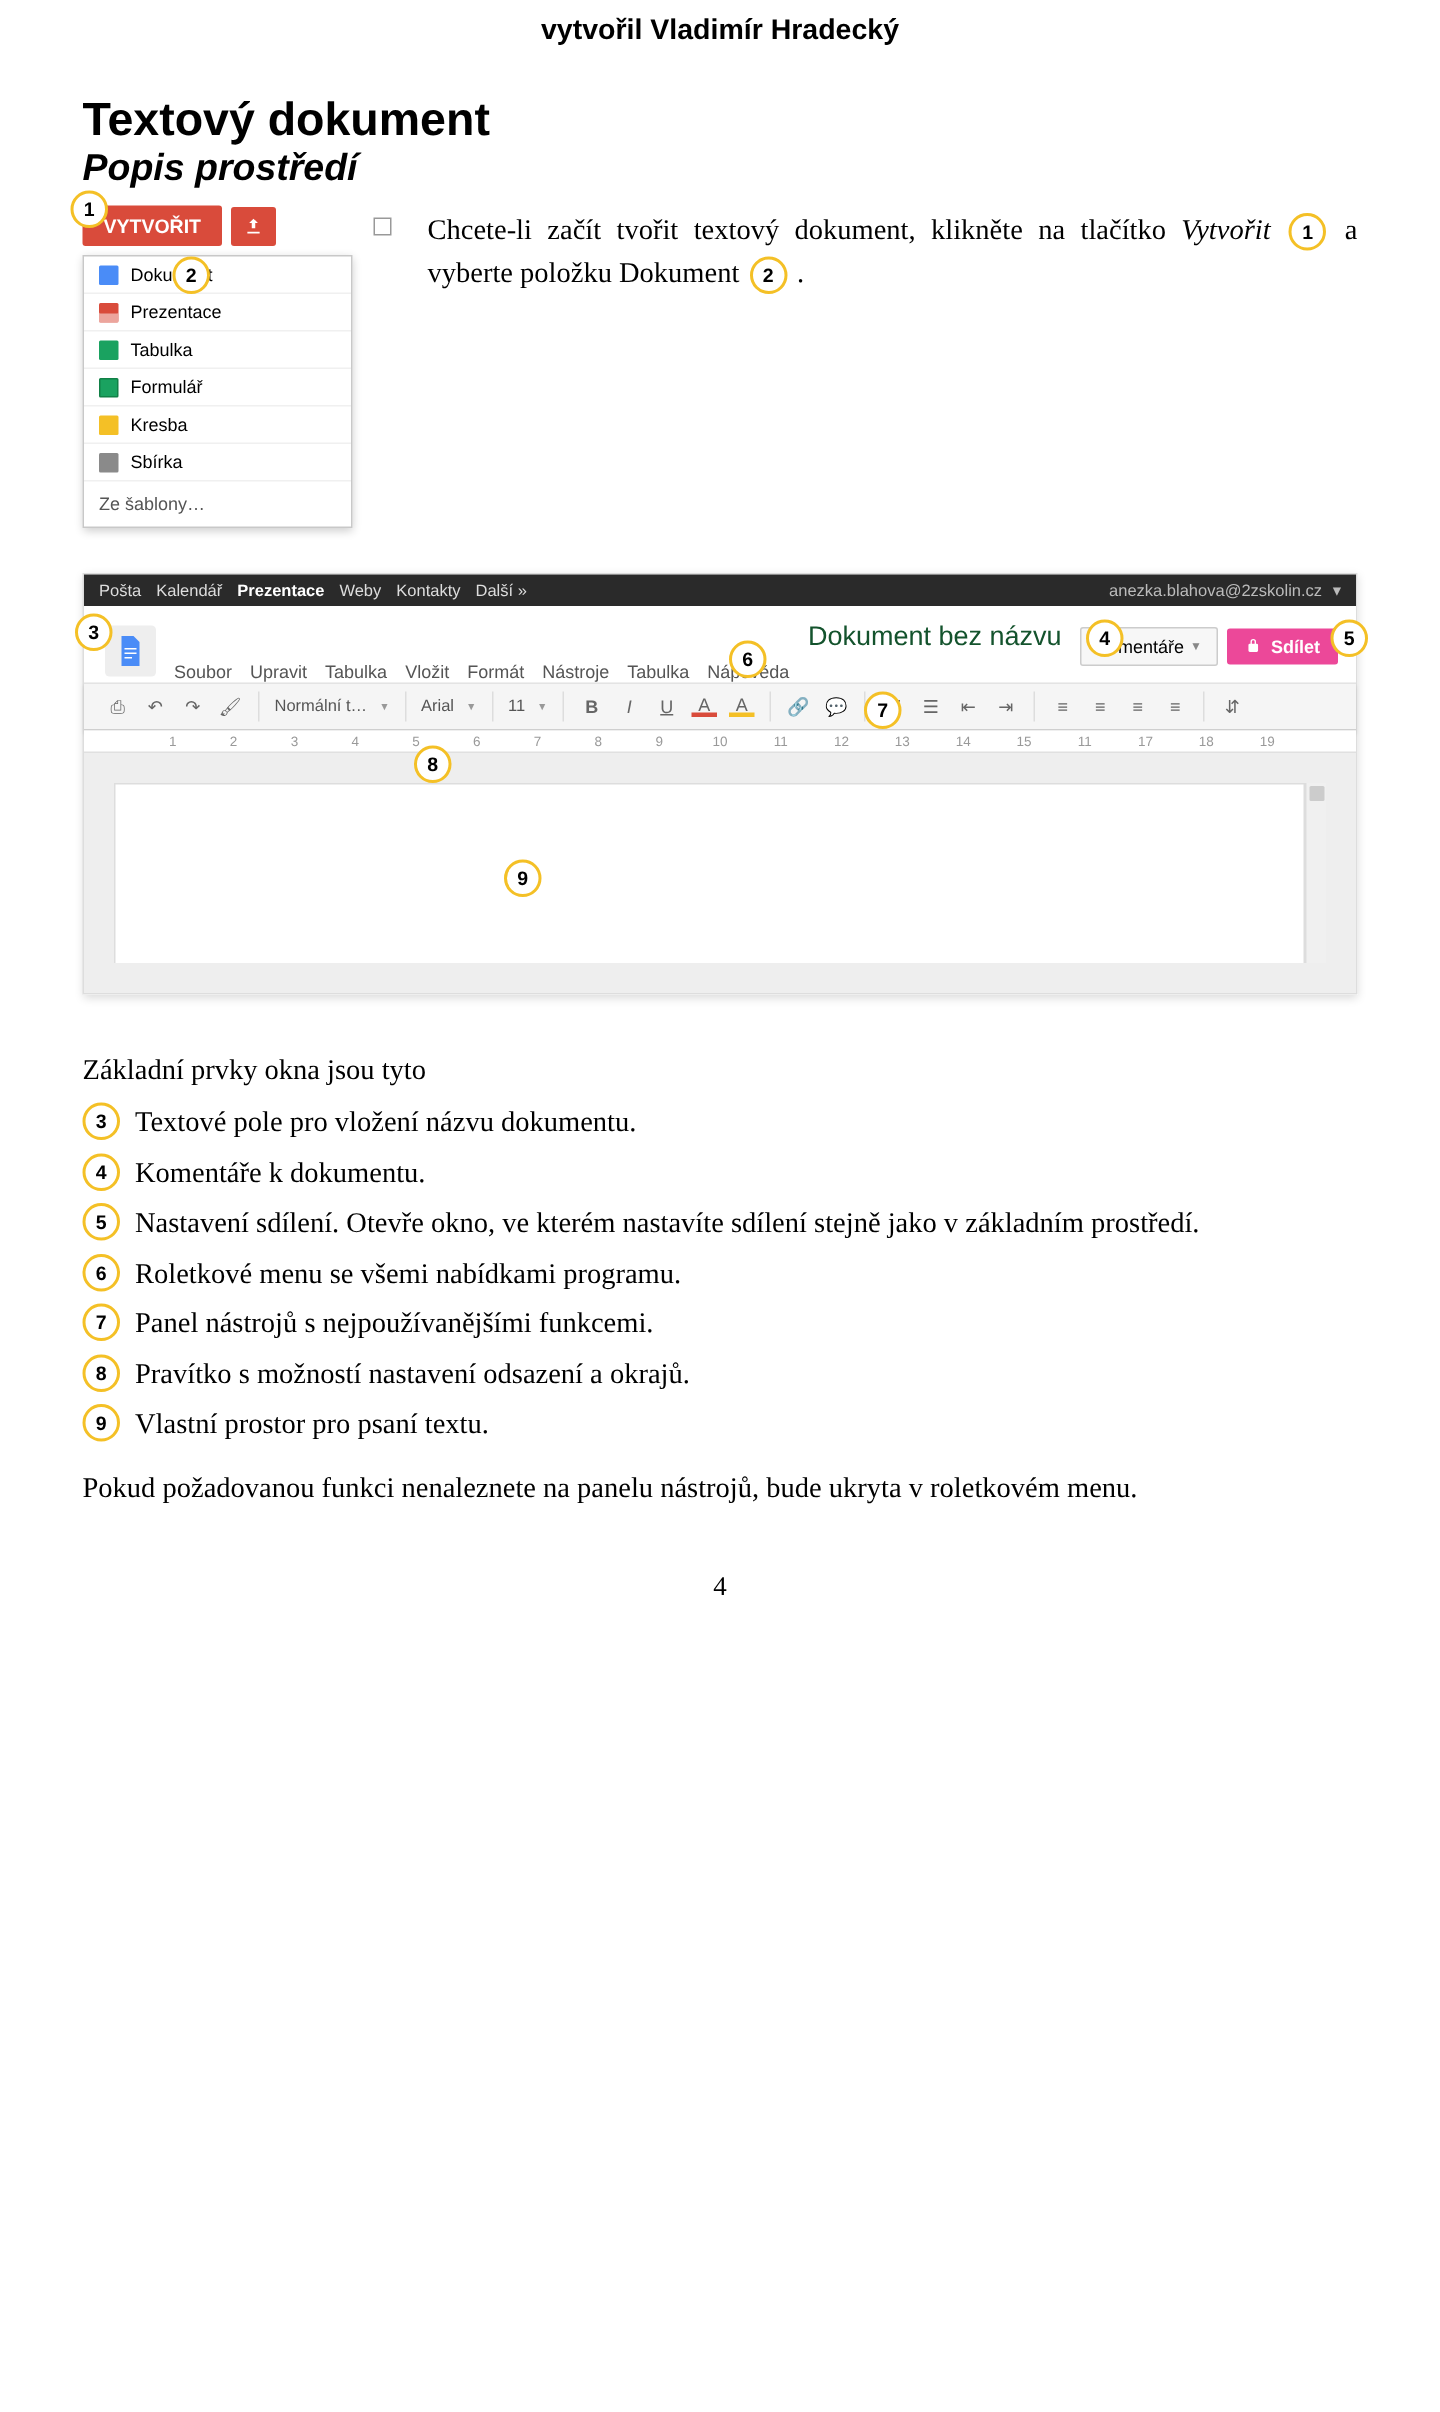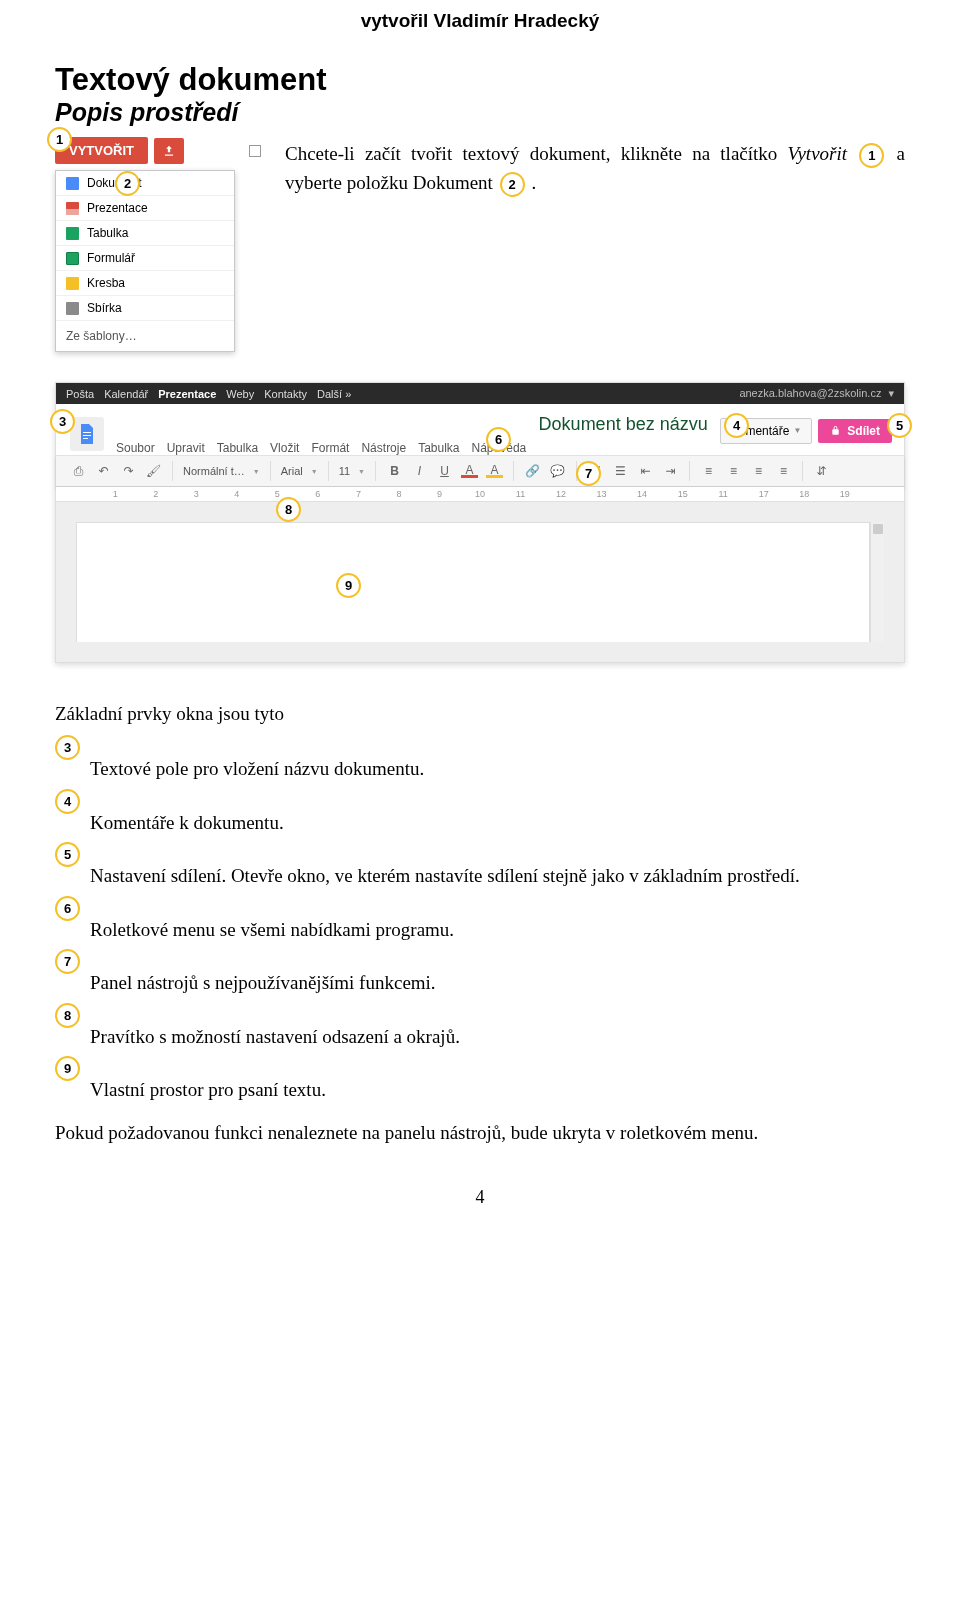--- a/index.html
+++ b/index.html
@@ -241,21 +241,21 @@
     
     .legend { margin-top: 10px; }
     .legend-intro { margin-bottom: 10px; }
     .legend-row {
       display: flex;
       align-items: flex-start;
       gap: 10px;
       margin: 5px 0;
       line-height: 1.5;
     }
-    .legend-row .text { flex: 1; margin-top: 20px; }
+    .legend-row .text { flex: 1; }
     .para {
       margin-top: 14px;
       line-height: 1.48;
       text-align: justify;
     }
     .pagenum {
       text-align: center;
       margin-top: 40px;
       font-size: 18px;
     }

